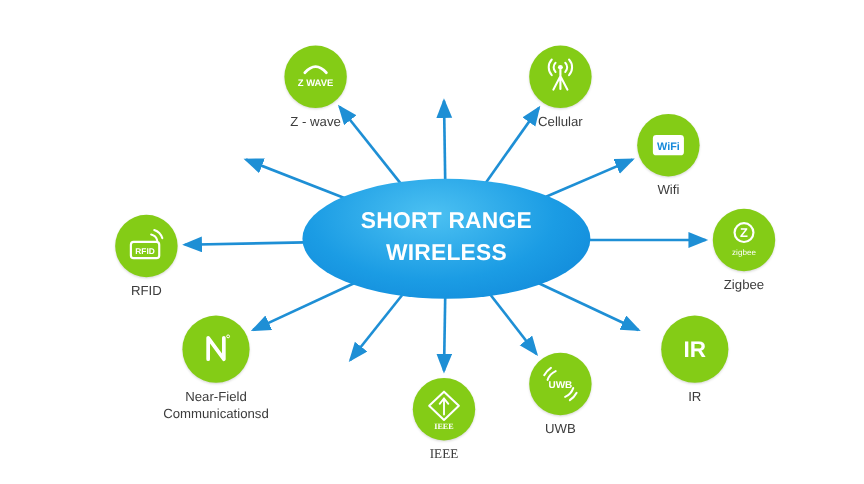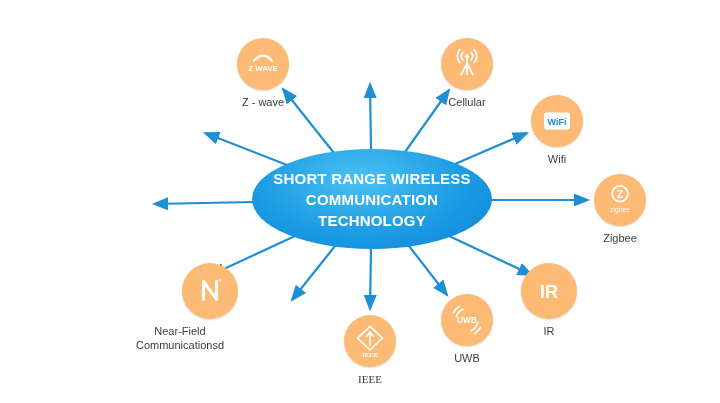--- a/index.html
+++ b/index.html
@@ -5,40 +5,40 @@
   html,body{margin:0;padding:0;background:#fff;}
   body{width:720px;height:403px;font-family:"Liberation Sans",sans-serif;position:relative;overflow:hidden;}
   .stage{position:absolute;inset:0;width:720px;height:403px;}
   svg.arrow-layer{position:absolute;left:0;top:0;z-index:1;}
   .center-ellipse{
     position:absolute;left:372px;top:199px;width:240px;height:100px;
     transform:translate(-50%,-50%);
     border-radius:50%;
     background:radial-gradient(ellipse at 45% 30%, #4cc1f2 0%, #1b9ce4 55%, #0d82d6 100%);
     display:flex;flex-direction:column;align-items:center;justify-content:center;
-    color:#fff;font-weight:bold;font-size:15px;line-height:1.4;text-align:center;
+    color:#fff;font-weight:bold;font-size:19px;line-height:1.4;text-align:center;
     letter-spacing:.2px;z-index:2;
   }
   .node{position:absolute;width:116px;display:flex;flex-direction:column;align-items:center;
     transform:translateX(-50%);z-index:3;}
-  .circle{width:52px;height:52px;border-radius:50%;background:#fdba74;
+  .circle{width:52px;height:52px;border-radius:50%;background:#84cc16;
     display:flex;align-items:center;justify-content:center;
     box-shadow:0 1px 2px rgba(0,0,0,.15);}
   .node .label{margin-top:6px;font-size:11px;color:#3c3c3c;text-align:center;line-height:1.25;}
   
   #n-zwave   {left:263px;top:38px;}
   #n-bt      {left:370px;top:26px;}
   #n-cell    {left:467px;top:38px;}
   #n-wifi    {left:557px;top:95px;}
   #n-zigbee  {left:620px;top:174px;}
-  #n-ir      {left:549px;top:263px;}
+  #n-ir      {left:579px;top:263px;}
   #n-uwb     {left:467px;top:294px;}
   #n-ieee    {left:370px;top:315px;font-family:Liberation Serif, serif;}
   #n-ism     {left:272px;top:299px;}
-  #n-nfc     {left:180px;top:263px;align-items:flex-end;}
+  #n-nfc     {left:180px;top:263px;}
   #n-rfid    {left:122px;top:179px;}
   #n-lowpan  {left:175px;top:95px;}
   #n-ir .circle, #n-nfc .circle{width:56px;height:56px;}
 </style>
 </head>
 <body>
 
 <div class="stage">
 
   <svg class="arrow-layer" width="720" height="403">
@@ -58,21 +58,20 @@
       <line x1="371" y1="248" x2="370" y2="309"></line>
       <line x1="335" y1="246" x2="292" y2="300"></line>
       <line x1="295" y1="236" x2="211" y2="275"></line>
       <line x1="254" y1="202" x2="154" y2="204"></line>
       <line x1="287" y1="165" x2="205" y2="133"></line>
     </g>
   </svg>
 
   <div class="center-ellipse">
     <div>SHORT RANGE WIRELESS</div>
-    <div>COMMUNICATION TECHNOLOGY</div>
   </div>
 
   <div class="node" id="n-zwave">
     <div class="circle">
       <svg width="36" height="36" viewBox="0 0 32 32">
         <path d="M8 13 q8 -9 16 0" stroke="#fff" stroke-width="2" fill="none" stroke-linecap="round"></path>
         <text x="16" y="22.5" font-size="7" font-weight="bold" fill="#fff" text-anchor="middle">Z WAVE</text>
       </svg>
     </div>
     <div class="label">Z - wave</div>
@@ -147,15 +146,25 @@
   <div class="node" id="n-nfc">
     <div class="circle">
       <svg width="38" height="38" viewBox="0 0 32 32">
         <path d="M10.5 23 V8 L21.5 23 V8" stroke="#fff" stroke-width="2.6" fill="none" stroke-linejoin="round" stroke-linecap="round"></path>
         <circle cx="24.5" cy="7" r="1" fill="none" stroke="#fff" stroke-width="0.7"></circle>
       </svg>
     </div>
     <div class="label">Near-Field Communicationsd</div>
   </div>
 
+  <div class="node" id="n-rfid">
+    <div class="circle">
+      <svg width="36" height="36" viewBox="0 0 32 32">
+        <path d="M19.5 7.5 a6 6 0 0 1 4.5 4.5 M21.8 4.2 a9.5 9.5 0 0 1 6 6" stroke="#fff" stroke-width="1.5" fill="none" stroke-linecap="round"></path>
+        <rect x="4.5" y="13" width="21" height="12" rx="2" fill="none" stroke="#fff" stroke-width="1.6"></rect>
+        <text x="15" y="21.6" font-size="6.2" font-weight="bold" fill="#fff" text-anchor="middle">RFID</text>
+      </svg>
+    </div>
+    <div class="label">RFID</div>
+  </div>
 
 
 </div>
 
 </body></html>

